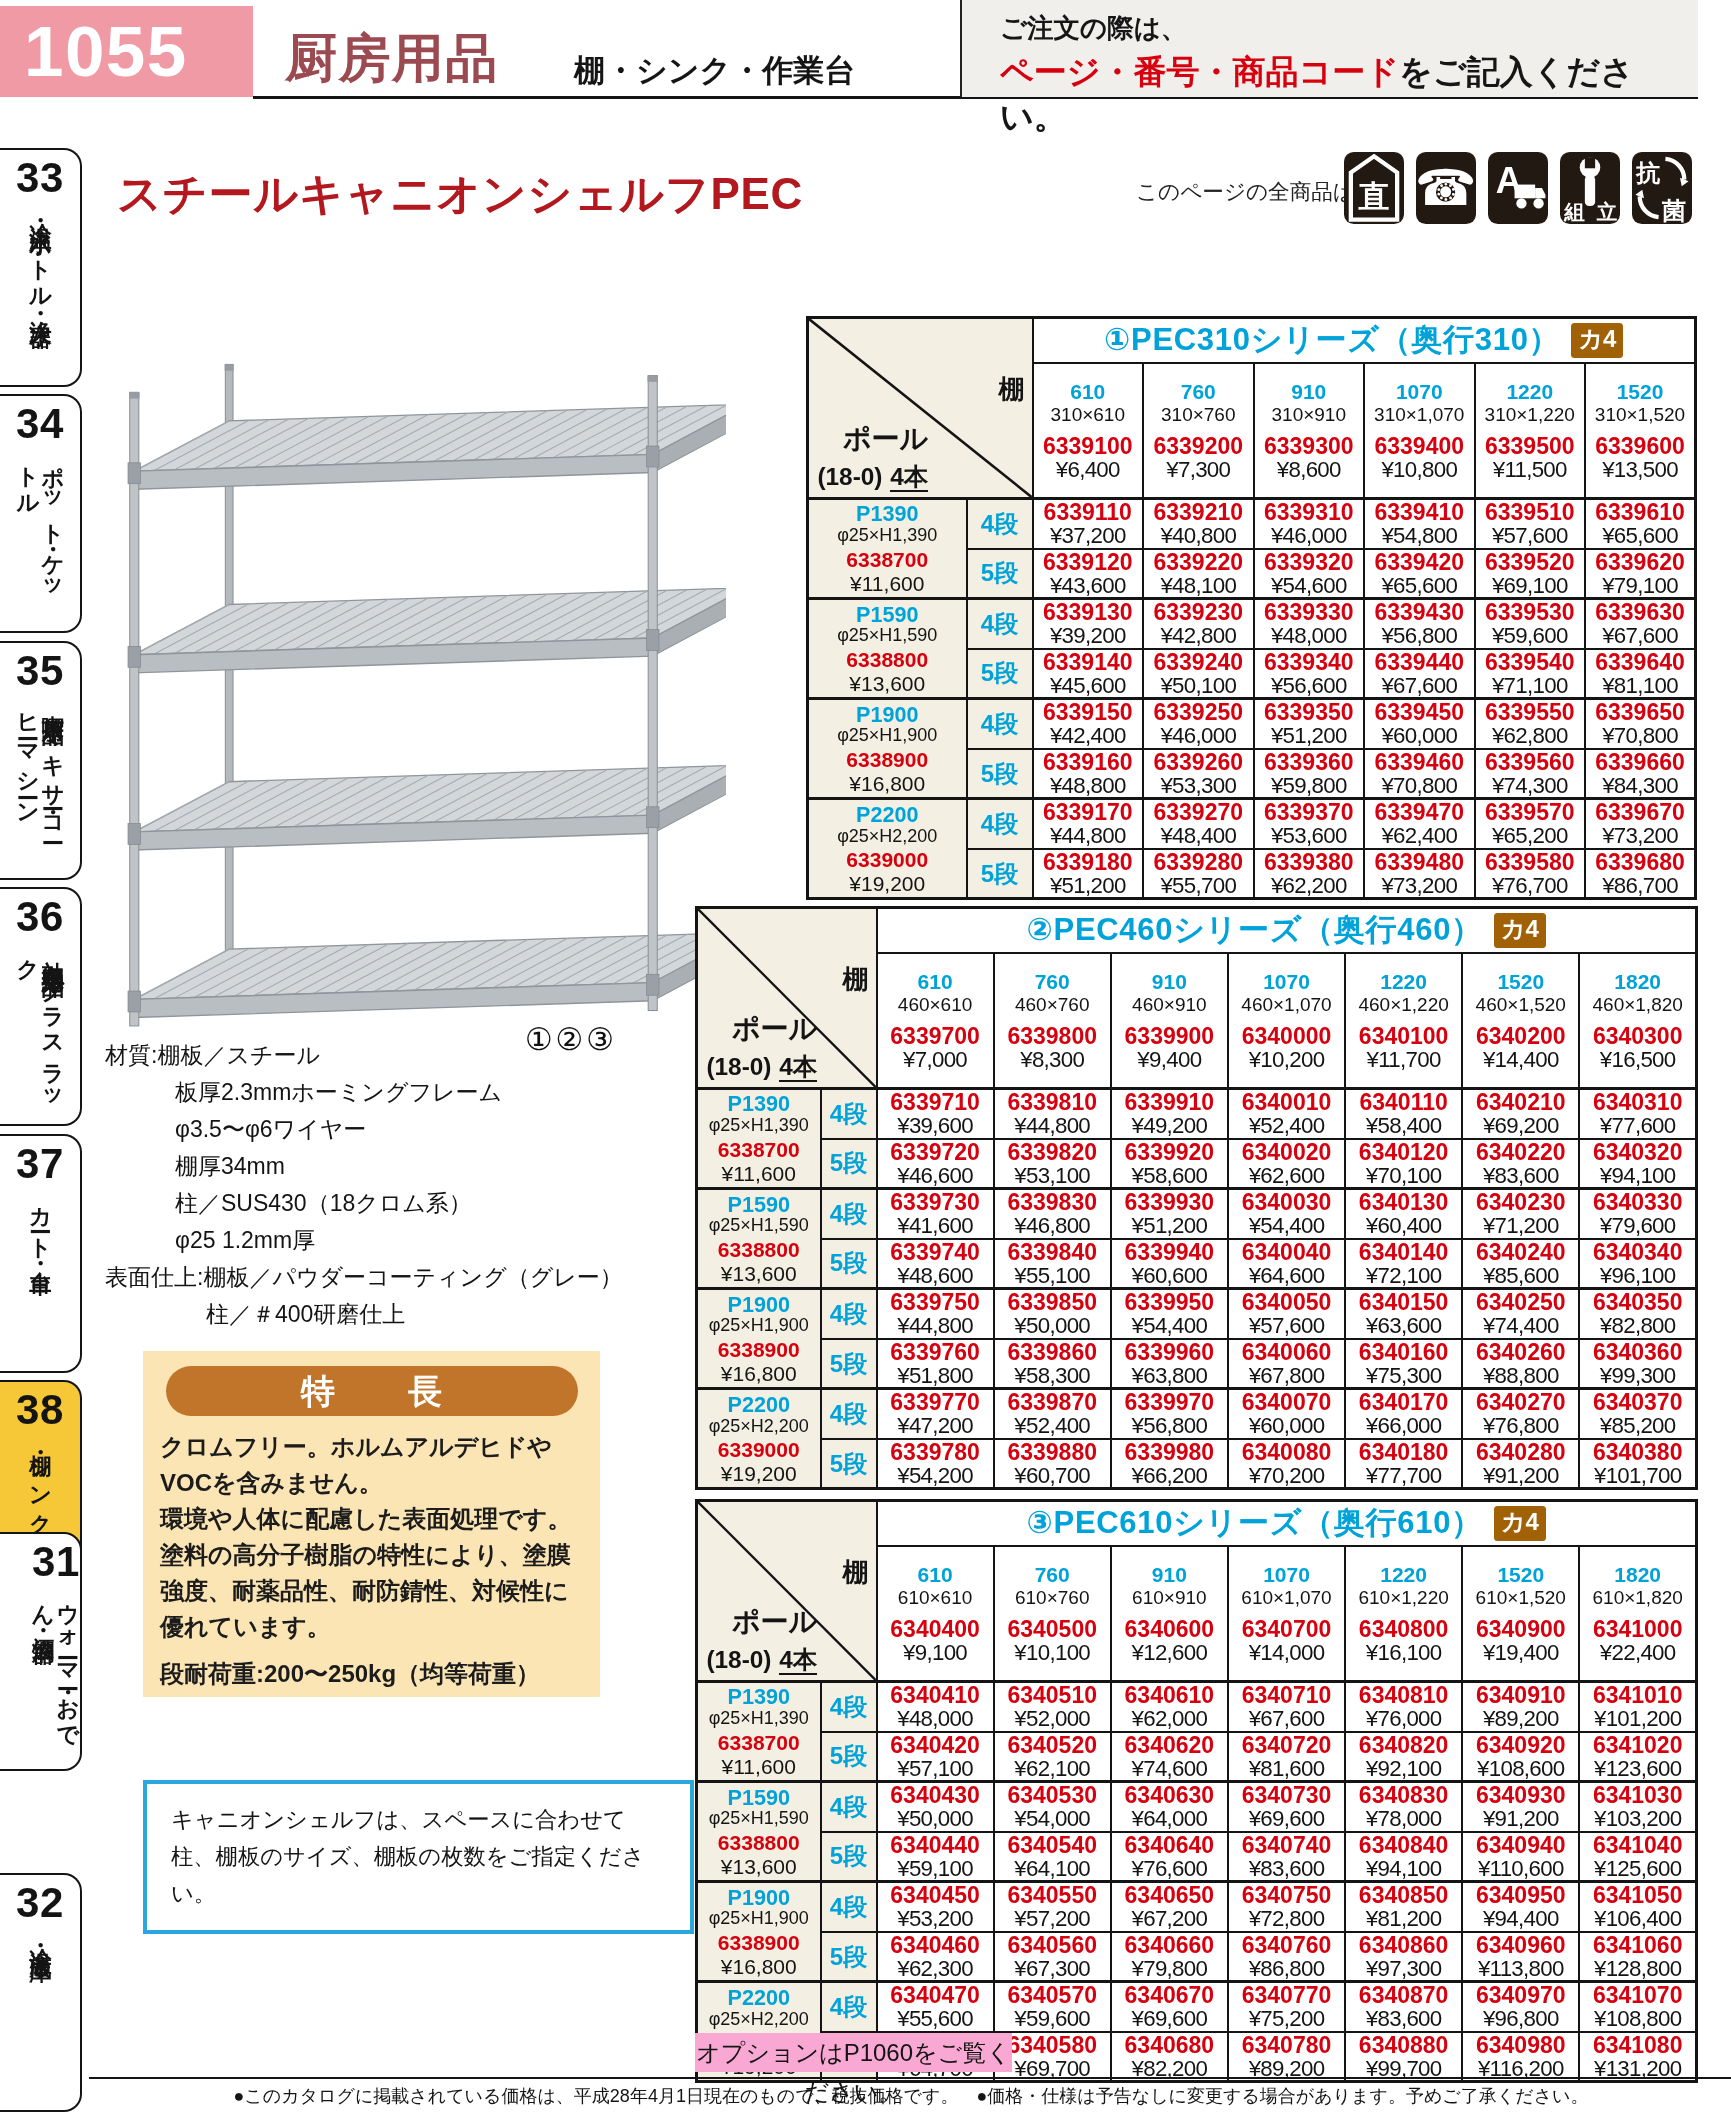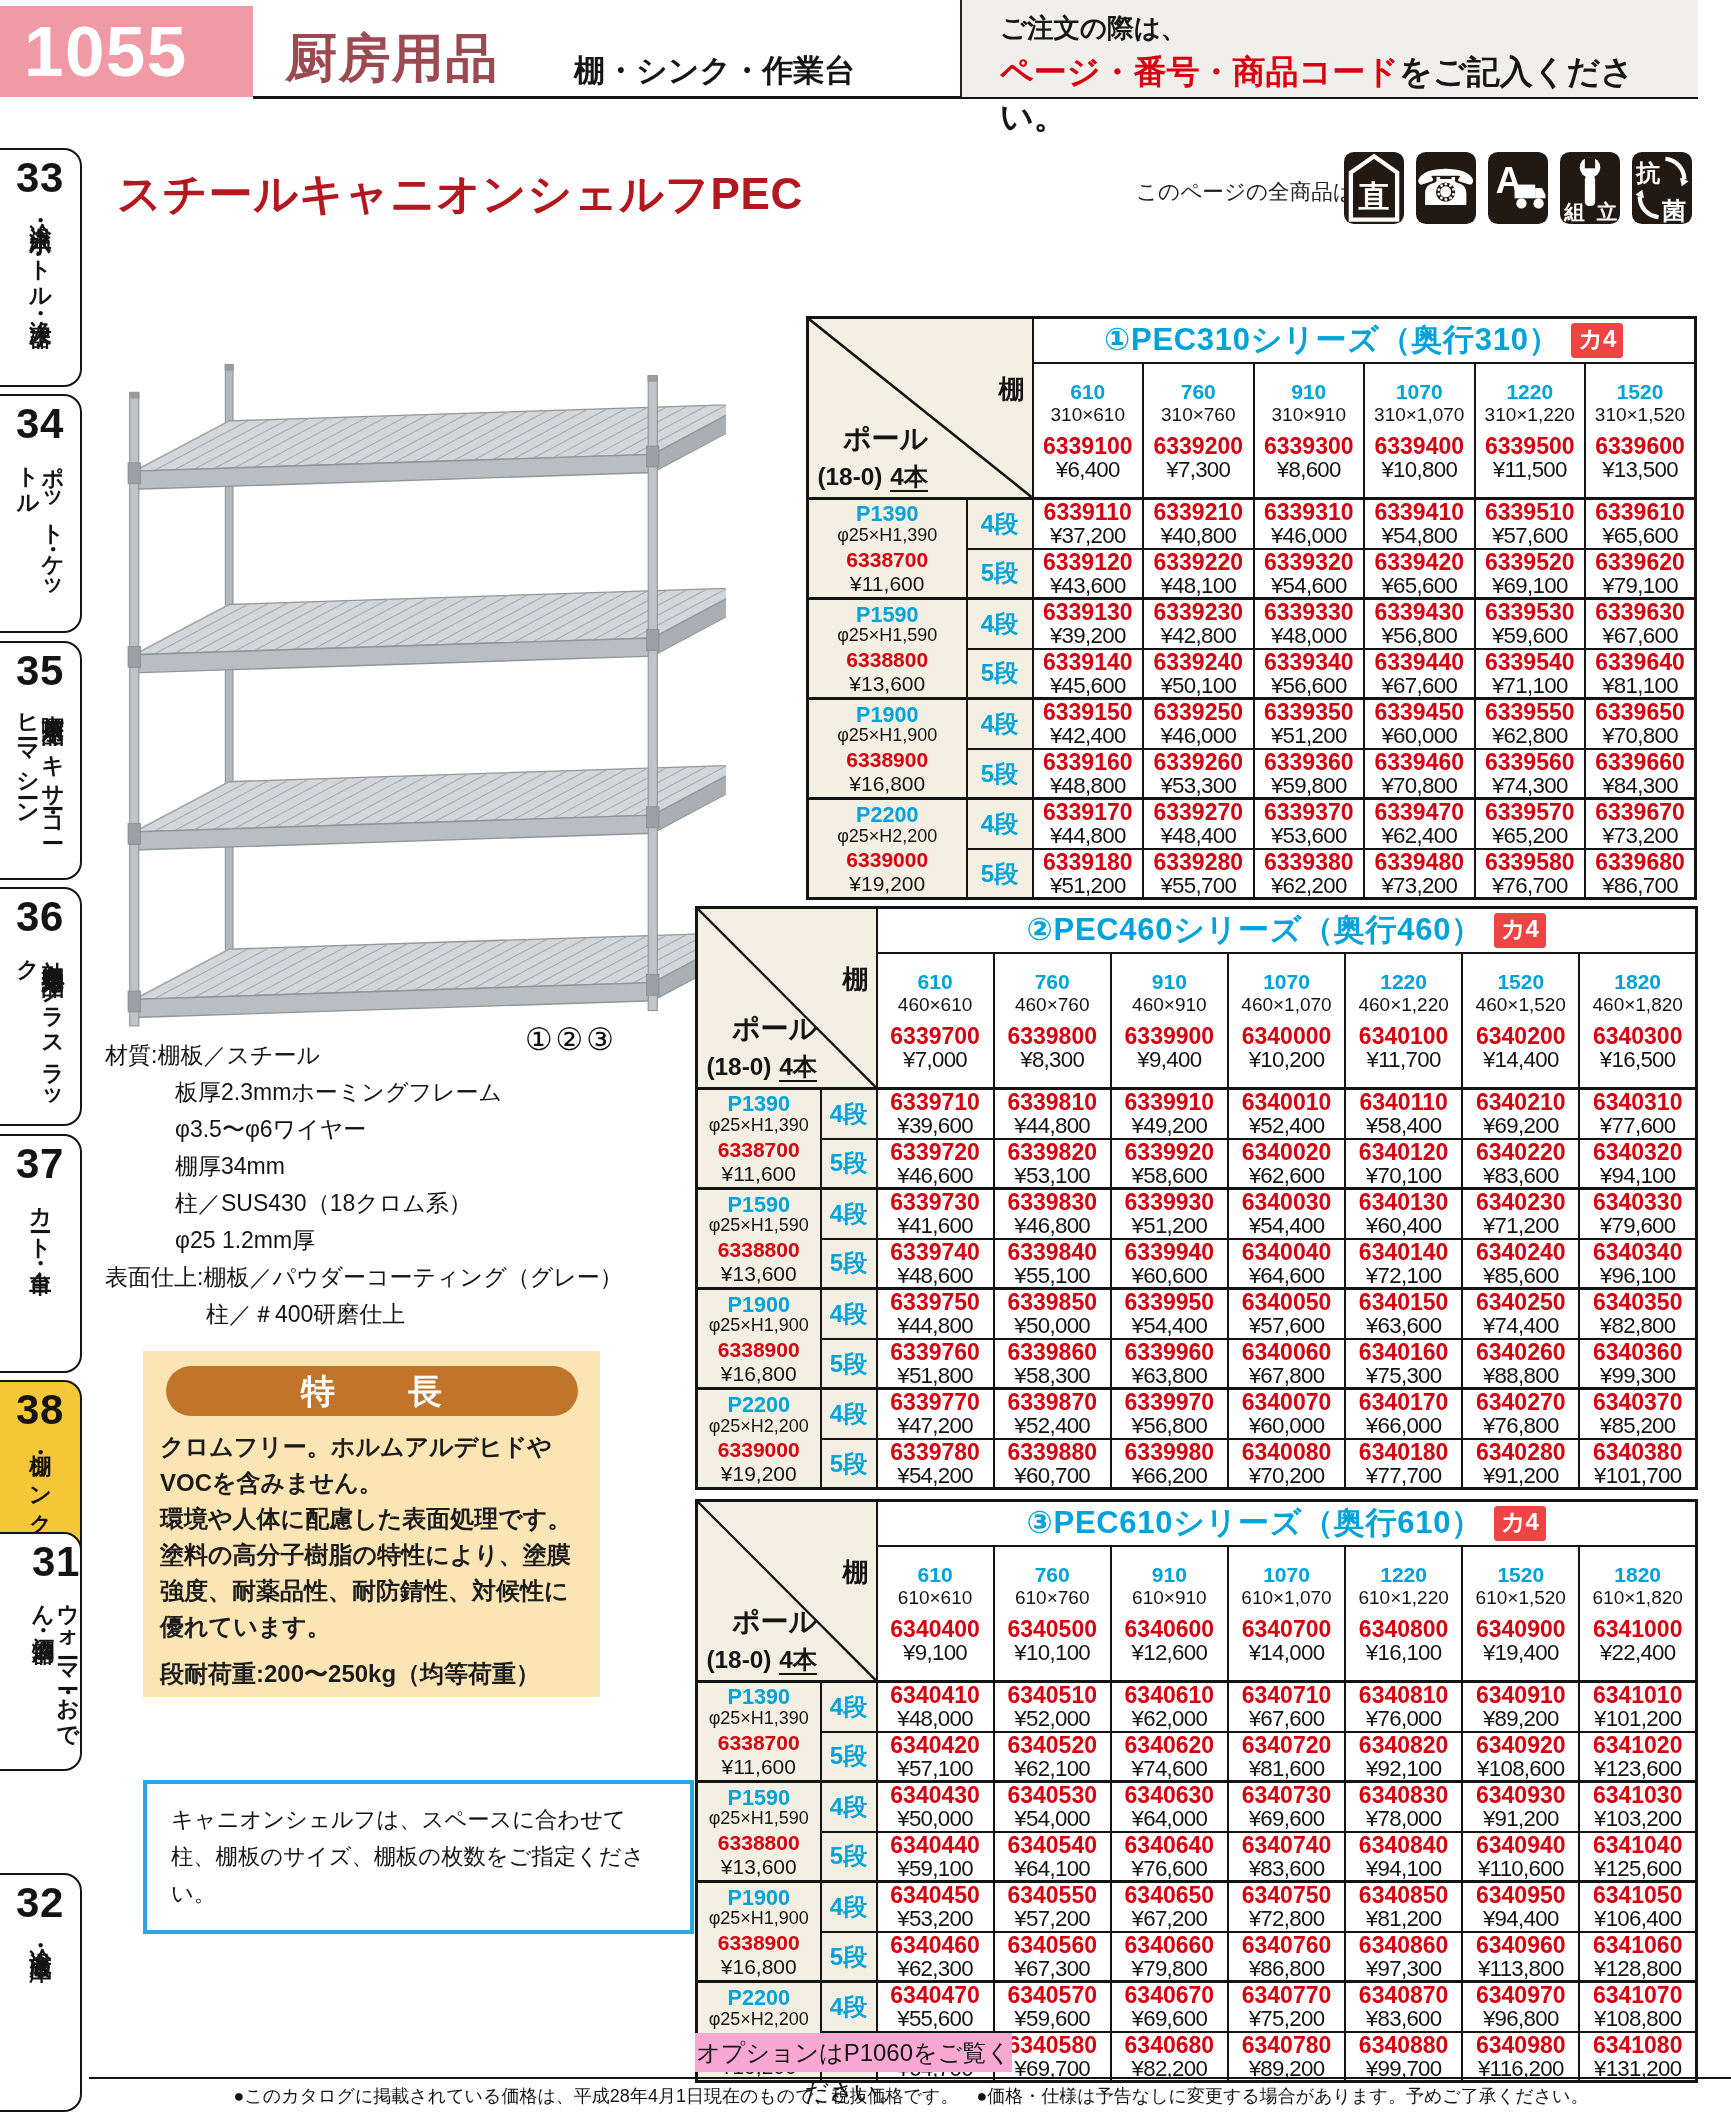--- a/index.html
+++ b/index.html
@@ -53,21 +53,21 @@
   .t1 .c-pole{width:159px;} .t1 .c-tier{width:66px;}
   .t2 .c-pole,.t3 .c-pole{width:124px;} .t2 .c-tier,.t3 .c-tier{width:56px;}
   tr.r-title{height:45px;}
   tr.r-shelf{height:136px;}
   .t1 tr.r-data{height:45px;}
   .t2 tr.r-data{height:45px;}
   .t3 tr.r-data{height:41px;}
   tr.grp td{border-top:3.5px solid #141414;}
   .title-cell{border-bottom:2.1px solid #141414;background:#fff;}
   .series-title{color:#00a3d9;font-size:31px;font-weight:bold;letter-spacing:0.7px;}
-  .badge{display:inline-block;background:#ef4444;color:#fff;font-size:24px;font-weight:bold;padding:0.7px 7px 2.1px;margin-left:11.2px;border-radius:3.5px;vertical-align:2.8px;}
+  .badge{display:inline-block;background:#a16207;color:#fff;font-size:24px;font-weight:bold;padding:0.7px 7px 2.1px;margin-left:11.2px;border-radius:3.5px;vertical-align:2.8px;}
   .diag-cell{background:#f3efe2;position:relative;}
   .diag-svg{position:absolute;left:0;top:0;width:100%;height:100%;}
   .lbl-shelf{position:absolute;top:53px;right:7px;font-size:26px;font-weight:bold;color:#141414;}
   .lbl-pole{position:absolute;left:8.4px;bottom:3px;font-size:28px;font-weight:bold;color:#141414;text-align:right;line-height:1.3;}
   .pole-sub,.pole-count{font-size:24.4px;}
   .pole-count{border-bottom:2.1px solid #141414;padding-bottom:0.7px;margin-top:19px;}
   .shelf-cell{background:#fff;}
   .shelf-cell .size{color:#00a3d9;font-size:21px;font-weight:bold;line-height:1.15;margin-top:1.4px;}
   .shelf-cell .dims{color:#141414;font-size:19px;line-height:1.2;}
   .shelf-cell .code{margin-top:7px;}

